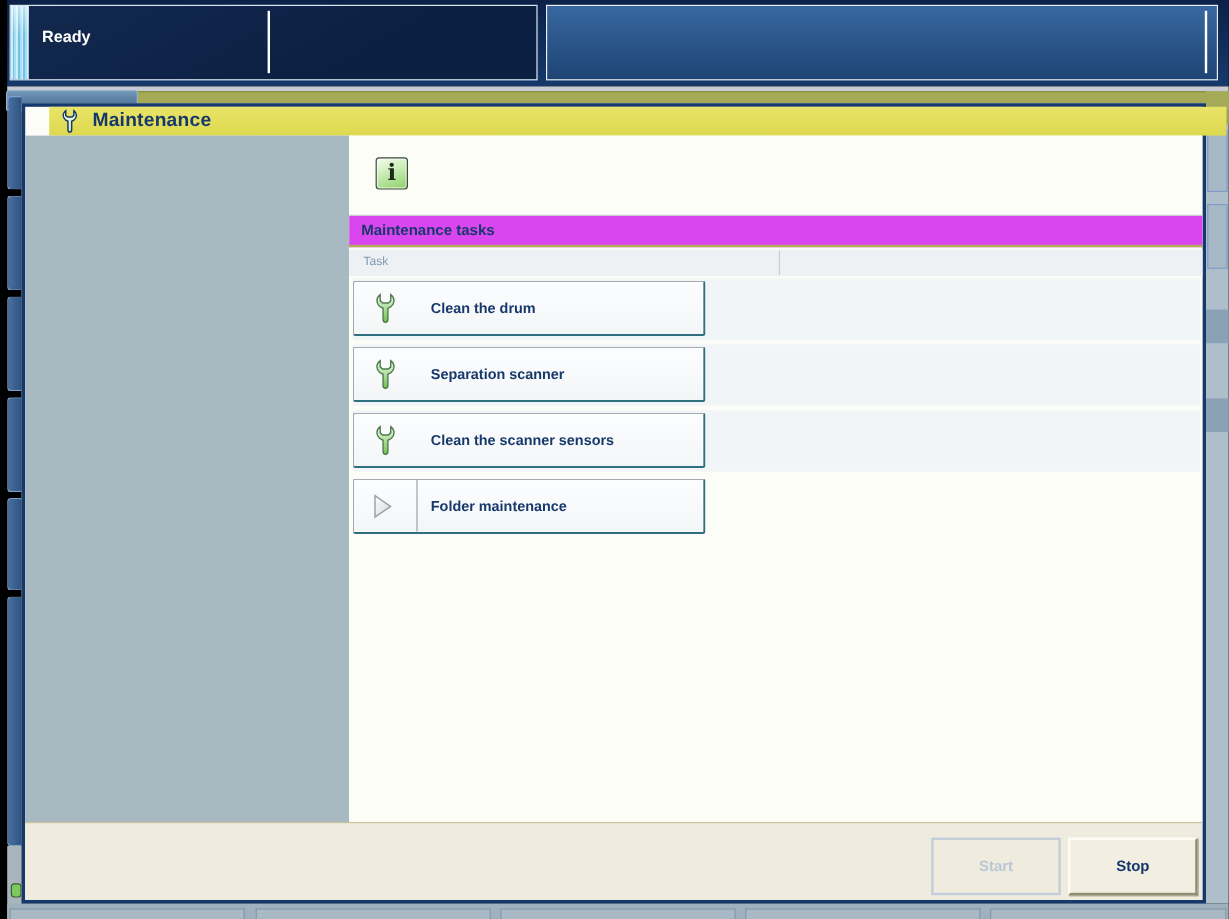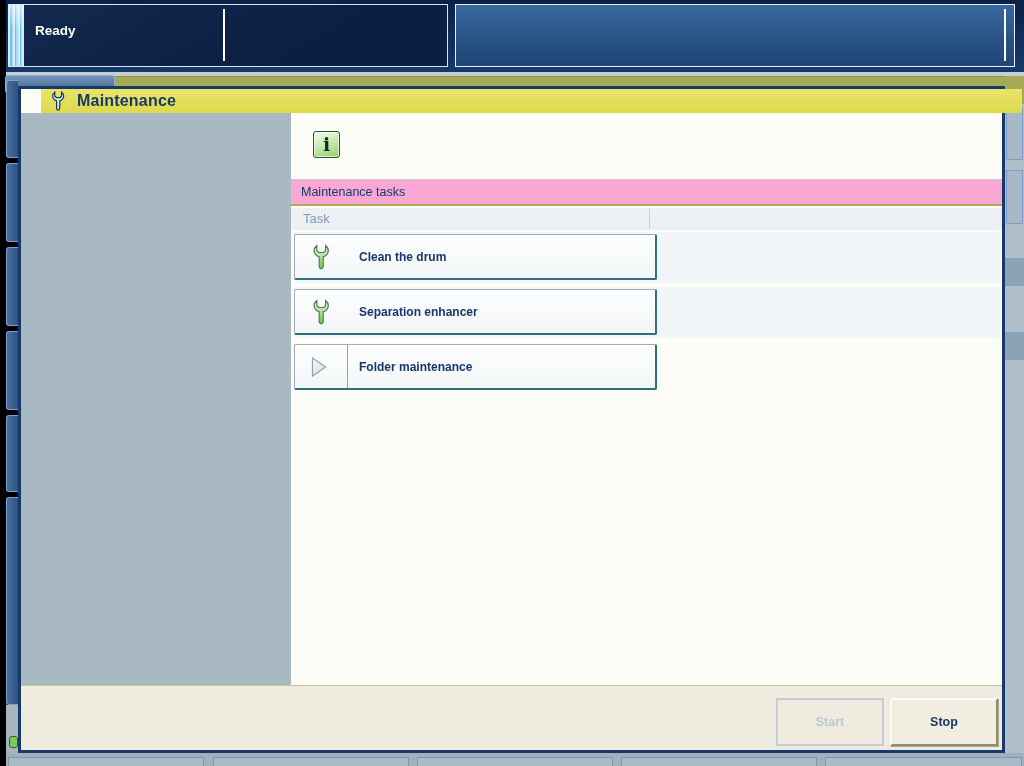--- a/index.html
+++ b/index.html
@@ -61,30 +61,30 @@
   .info-icon{position:absolute;left:22px;top:18px;width:27px;height:27px;box-sizing:border-box;
     border:1px solid #3b4a3b;border-radius:3px;
     background:linear-gradient(160deg,#f6fdf2 0%,#c9ecb4 45%,#8ed16b 100%);
     box-shadow:inset 0 0 0 1px rgba(255,255,255,.6);
     text-align:center;}
   .info-icon span{font-family:"DejaVu Serif",serif;font-weight:700;font-size:19px;line-height:25px;color:#1c2a1c;}
   .info-text{position:absolute;left:66px;top:26px;font-size:11px;color:#1a3a6e;}
 
   .hr1{position:absolute;left:0;top:66px;width:711px;height:1px;background:#c6cacc;}
   .sec-header{position:absolute;left:0;top:67px;width:711px;height:26px;box-sizing:border-box;
-    background:#f9a8d4;border-bottom:2px solid #b2ac57;
-    line-height:24px;padding-left:10px;font-size:12.5px;font-weight:400;color:#17386b;}
+    background:#d946ef;border-bottom:2px solid #b2ac57;
+    line-height:24px;padding-left:10px;font-size:12.5px;font-weight:700;color:#17386b;}
   .col-header{position:absolute;left:0;top:95px;width:711px;height:22px;background:#eef1f4;}
-  .col-header .lbl{position:absolute;left:12px;line-height:22px;font-size:13px;color:#7e98b6;}
+  .col-header .lbl{position:absolute;left:12px;line-height:22px;font-size:10px;color:#7e98b6;}
   .col-div{position:absolute;left:358px;top:1px;width:1px;height:20px;background:#c6ced4;}
 
   .task-list{position:absolute;left:0;top:117px;width:711px;}
   .task-row{position:relative;height:55px;}
   .stripe{position:absolute;left:3px;right:2px;top:2px;height:51px;background:#f2f5f8;}
-  .task-btn{position:absolute;left:3px;top:4px;width:363px;height:46px;padding:16px;margin:0;
+  .task-btn{position:absolute;left:3px;top:4px;width:294px;height:46px;padding:16px;margin:0;
     box-sizing:border-box;text-align:left;cursor:pointer;
     border:1px solid #a6abaf;border-right:2px solid #2f6f80;border-bottom:2px solid #2f6f80;
     border-radius:2px;background:linear-gradient(180deg,#fcfdfe,#f3f6f7);}
   .btn-label{position:absolute;left:64px;top:50%;transform:translateY(-50%);
     font-family:"Liberation Sans",sans-serif;font-size:12px;font-weight:700;color:#17386b;white-space:nowrap;}
   .wrench-pos{position:absolute;left:17px;top:9px;}
   .icon-cell{position:absolute;left:0;top:0;width:52px;height:100%;border-right:1px solid #9ba3a9;}
   .arrow-pos{position:absolute;left:15px;top:11px;}
 
   
@@ -195,24 +195,33 @@
             <span class="btn-label">Clean the drum</span>
           </button>
         </div>
 
         <div class="task-row">
           <div class="stripe"></div>
           <button class="task-btn">
             <svg class="wrench-pos" width="18" height="26" viewBox="0 0 16 23">
               <path d="M4.3 1.3 C2.1 3.1 1.4 6 2.6 8.4 C3.4 10 4.8 11 6.4 11.4 L6.4 19.6 C6.4 21 7.1 21.9 8.2 21.9 C9.3 21.9 10 21 10 19.6 L10 11.4 C11.6 11 13 10 13.8 8.4 C15 6 14.3 3.1 12.1 1.3 L12.1 5.9 L10.3 7.5 L6.1 7.5 L4.3 5.9 Z" fill="url(#gWrenchGreen)" stroke="#4e7a4e" stroke-width="1"></path>
             </svg>
-            <span class="btn-label">Separation enhancer</span>
-          </button>
-        </div>
-
+            <span class="btn-label">Separation scanner</span>
+          </button>
+        </div>
+
+        <div class="task-row">
+          <div class="stripe"></div>
+          <button class="task-btn">
+            <svg class="wrench-pos" width="18" height="26" viewBox="0 0 16 23">
+              <path d="M4.3 1.3 C2.1 3.1 1.4 6 2.6 8.4 C3.4 10 4.8 11 6.4 11.4 L6.4 19.6 C6.4 21 7.1 21.9 8.2 21.9 C9.3 21.9 10 21 10 19.6 L10 11.4 C11.6 11 13 10 13.8 8.4 C15 6 14.3 3.1 12.1 1.3 L12.1 5.9 L10.3 7.5 L6.1 7.5 L4.3 5.9 Z" fill="url(#gWrenchGreen)" stroke="#4e7a4e" stroke-width="1"></path>
+            </svg>
+            <span class="btn-label">Clean the scanner sensors</span>
+          </button>
+        </div>
 
         <div class="task-row">
           <button class="task-btn">
             <span class="icon-cell">
               <svg class="arrow-pos" width="18" height="22" viewBox="0 0 18 22">
                 <path d="M2.5 2 L15.5 11 L2.5 20 Z" fill="url(#gArrow)" stroke="#99a1a7" stroke-width="1.2"></path>
               </svg>
             </span>
             <span class="btn-label">Folder maintenance</span>
           </button>

